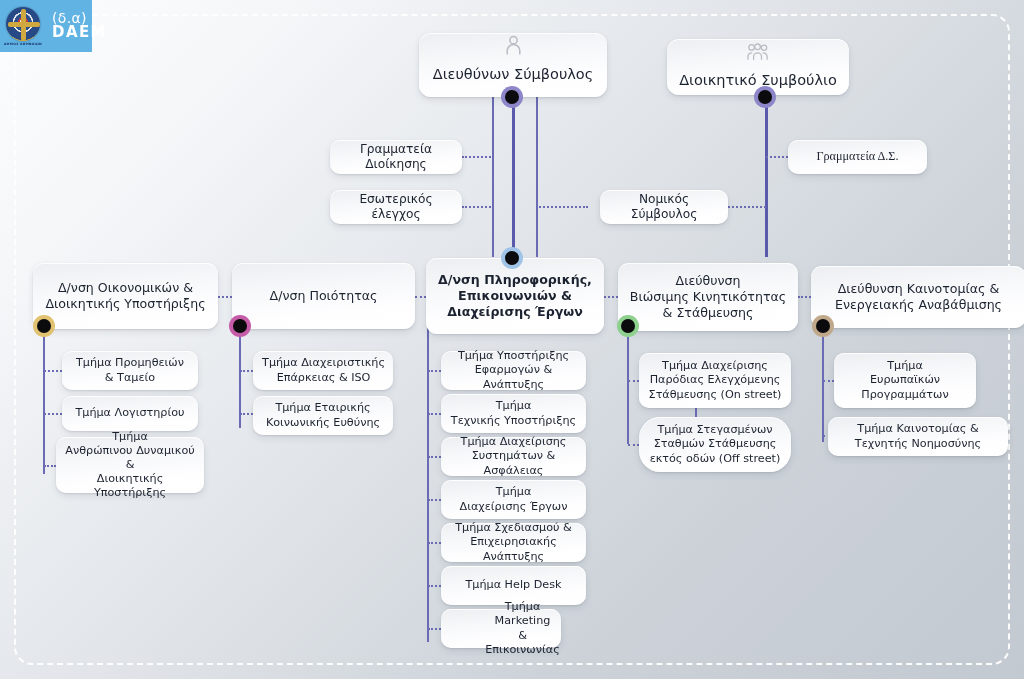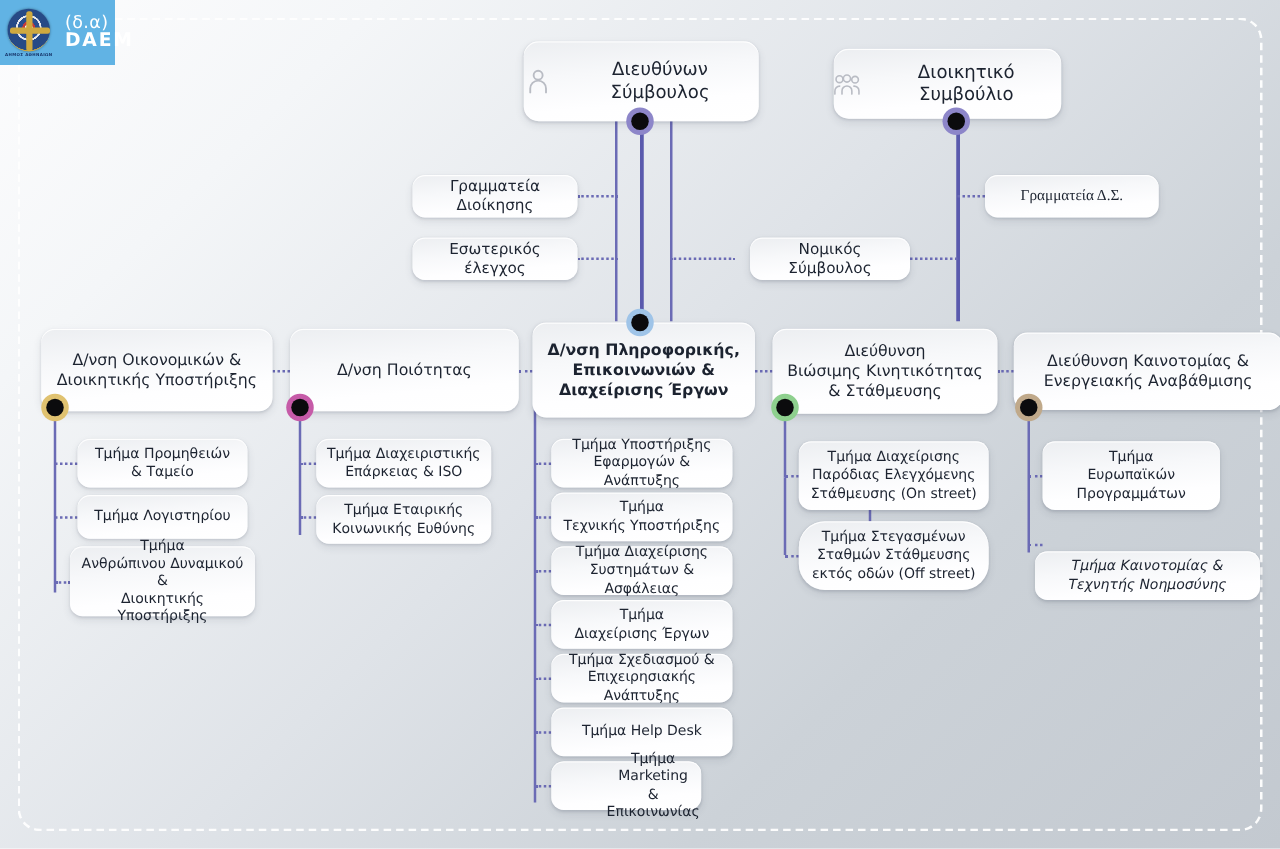--- a/index.html
+++ b/index.html
@@ -131,20 +131,21 @@
   .box.top        { border-radius: 12px; }
   .box.top .txt   { font-size: 14.5px; }
   .box.staff .txt { font-size: 12.2px; }
   .box.division   { border-radius: 11px; }
   .box.division .txt { font-size: 12.6px; }
   .box.dept .txt  { font-size: 11.2px; }
 
   .box.top {
     justify-content: flex-start;
     gap: 8px;
+    flex-direction: column;
   }
   .box.top .ico {
     flex: 0 0 auto;
     width: 22px; height: 24px;
     display: flex; align-items: center; justify-content: center;
   }
   .box.top .ico svg { display: block; }
 
   
   .vline {
@@ -325,21 +326,21 @@
   </div>
   <div class="box dept" style="left:62px; top:396px; width:136px; height:35px;">
     <span class="txt">Τμήμα Λογιστηρίου</span>
   </div>
   <div class="box dept" style="left:56px; top:437px; width:148px; height:56px;">
     <span class="txt">Τμήμα
 Ανθρώπινου Δυναμικού &amp;
 Διοικητικής Υποστήριξης</span>
   </div>
 
-  <div class="box dept" style="left:253px; top:351px; width:140px; height:39px;">
+  <div class="box dept" style="left:253px; top:351px; width:140px; height:39px;justify-content:flex-end;">
     <span class="txt">Τμήμα Διαχειριστικής
 Επάρκειας &amp; ISO</span>
   </div>
   <div class="box dept" style="left:253px; top:396px; width:140px; height:39px;">
     <span class="txt">Τμήμα Εταιρικής
 Κοινωνικής Ευθύνης</span>
   </div>
 
   <div class="box dept" style="left:441px; top:351px; width:145px; height:39px;">
     <span class="txt">Τμήμα Υποστήριξης
@@ -378,18 +379,18 @@
     <span class="txt">Τμήμα Στεγασμένων
 Σταθμών Στάθμευσης
 εκτός οδών (Off street)</span>
   </div>
 
   <div class="box dept" style="left:834px; top:353px; width:142px; height:55px;">
     <span class="txt">Τμήμα
 Ευρωπαϊκών
 Προγραμμάτων</span>
   </div>
-  <div class="box dept" style="left:828px; top:441px; width:180px; height:39px;font-style:italic;">
+  <div class="box dept" style="left:828px; top:417px; width:180px; height:39px;">
     <span class="txt">Τμήμα Καινοτομίας &amp;
 Τεχνητής Νοημοσύνης</span>
   </div>
 
 </div>
 
 </body></html>

